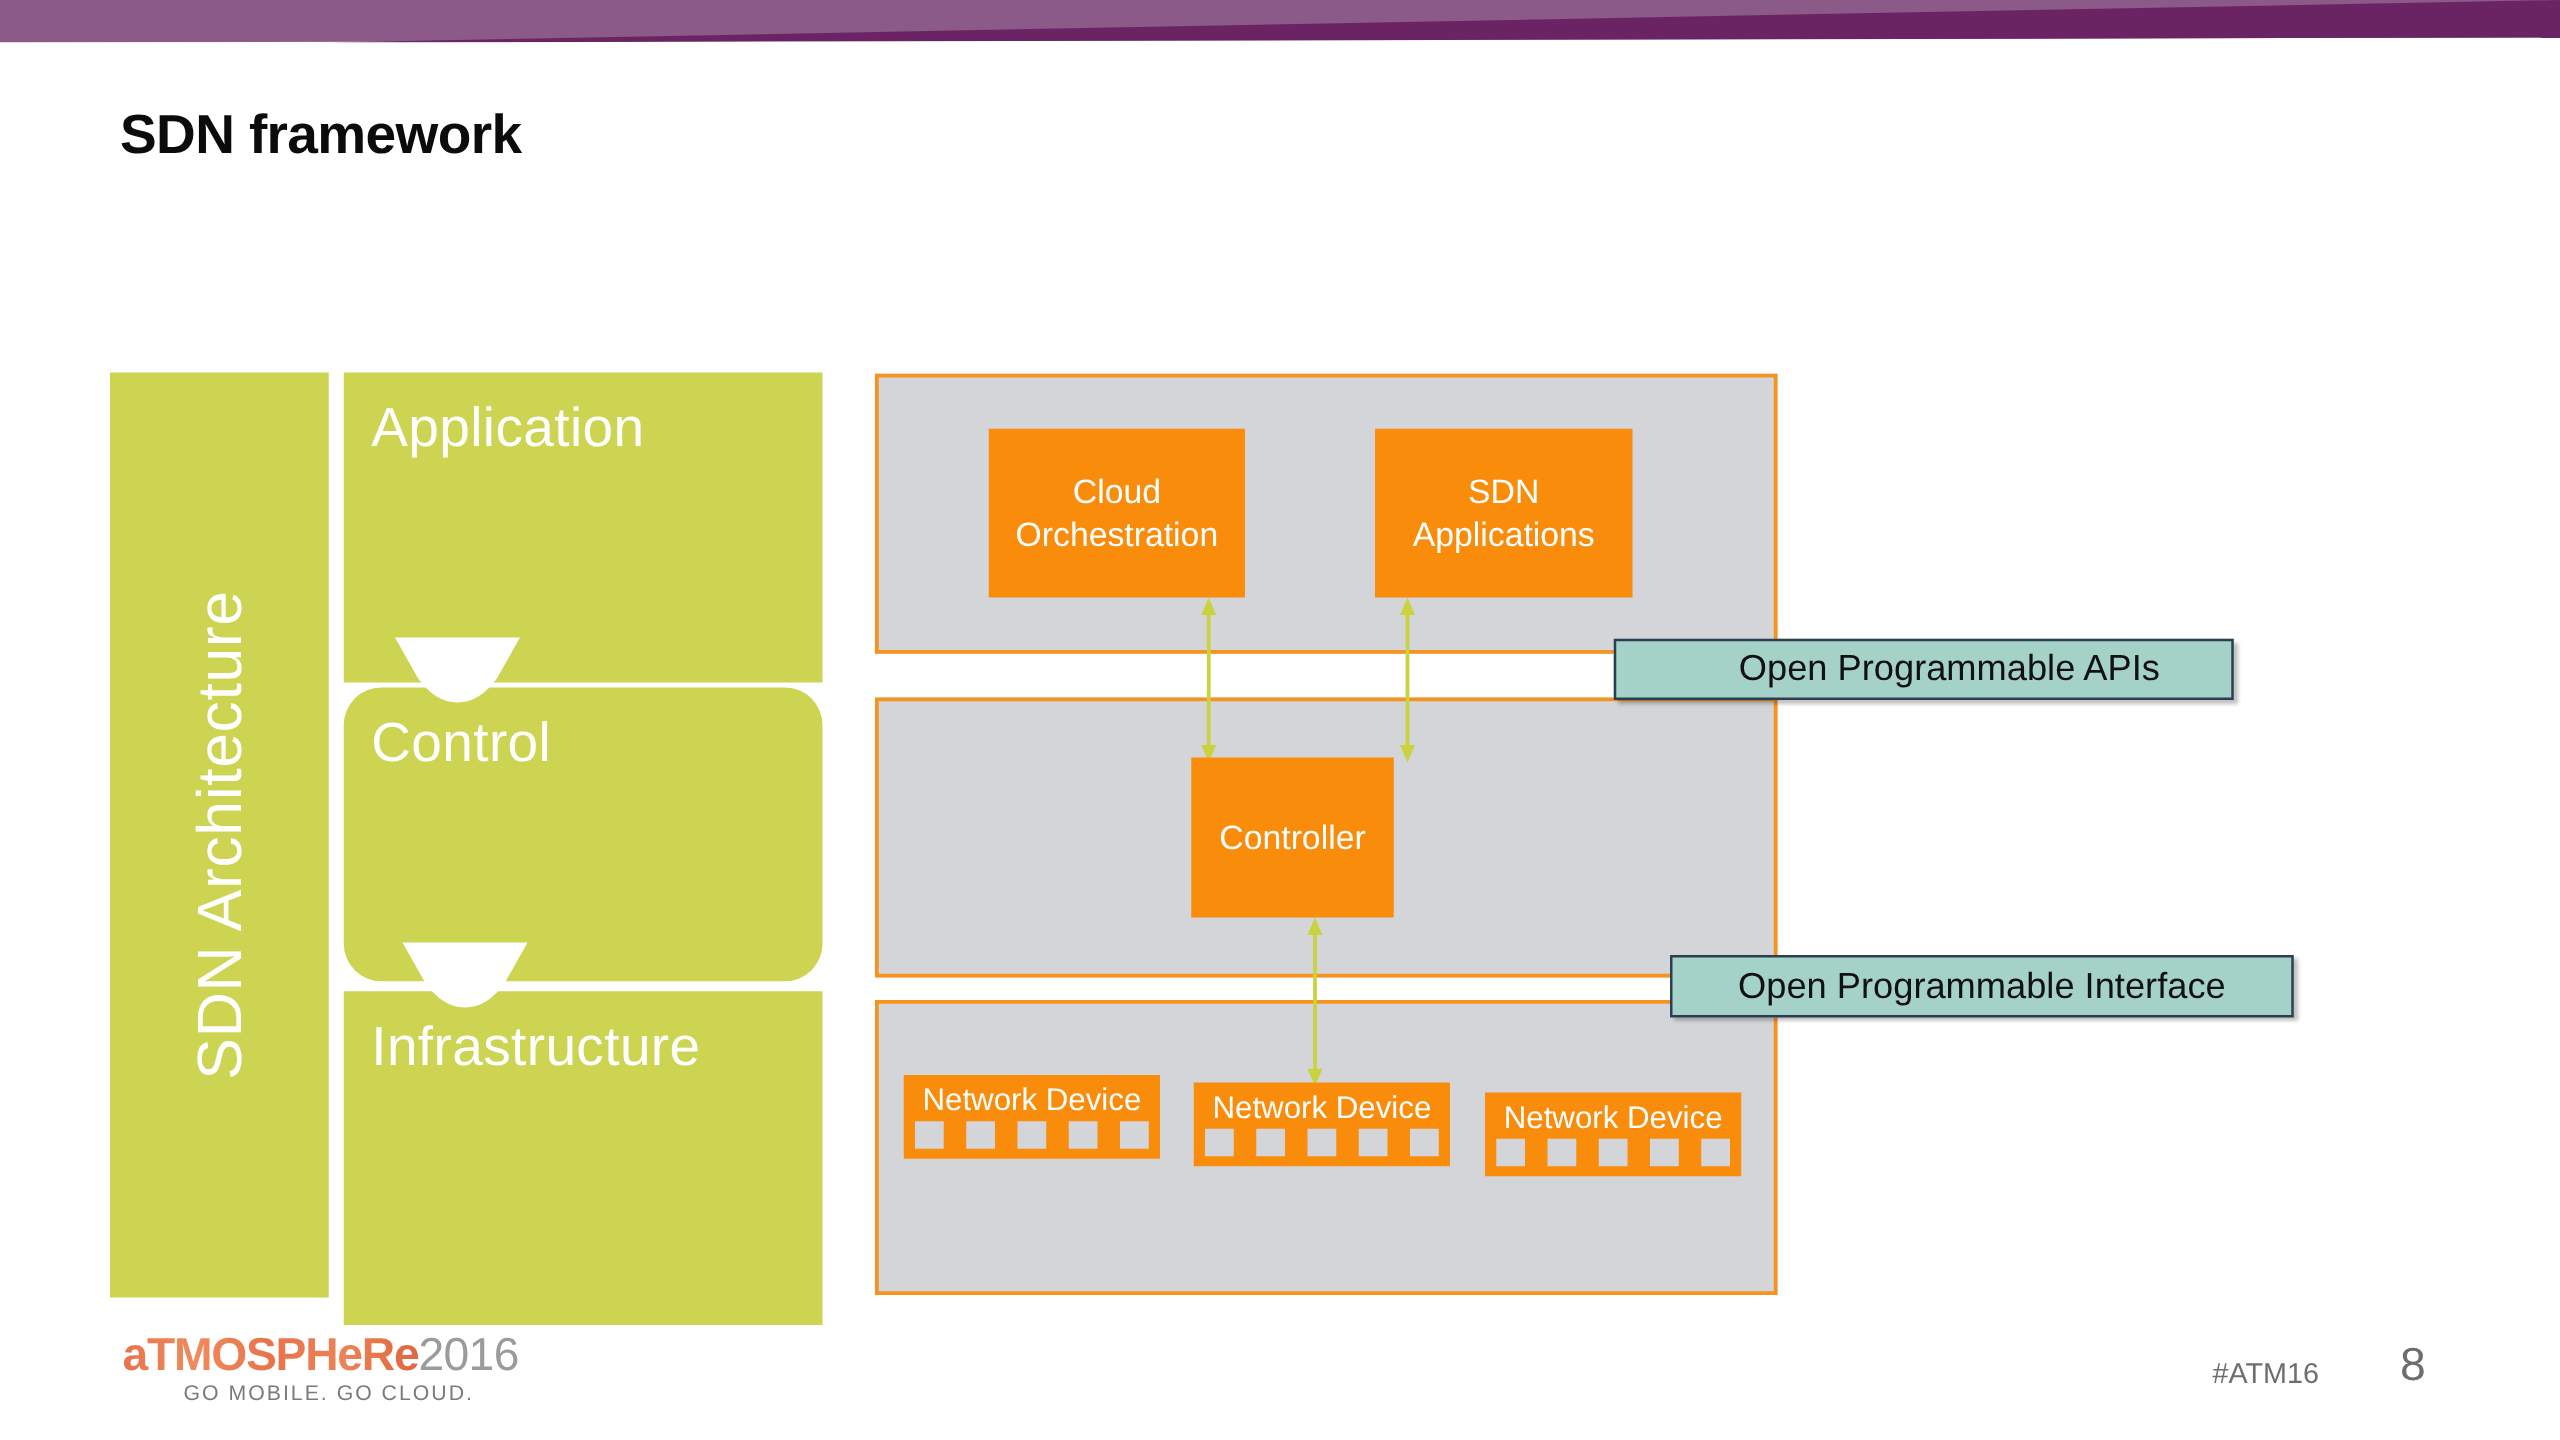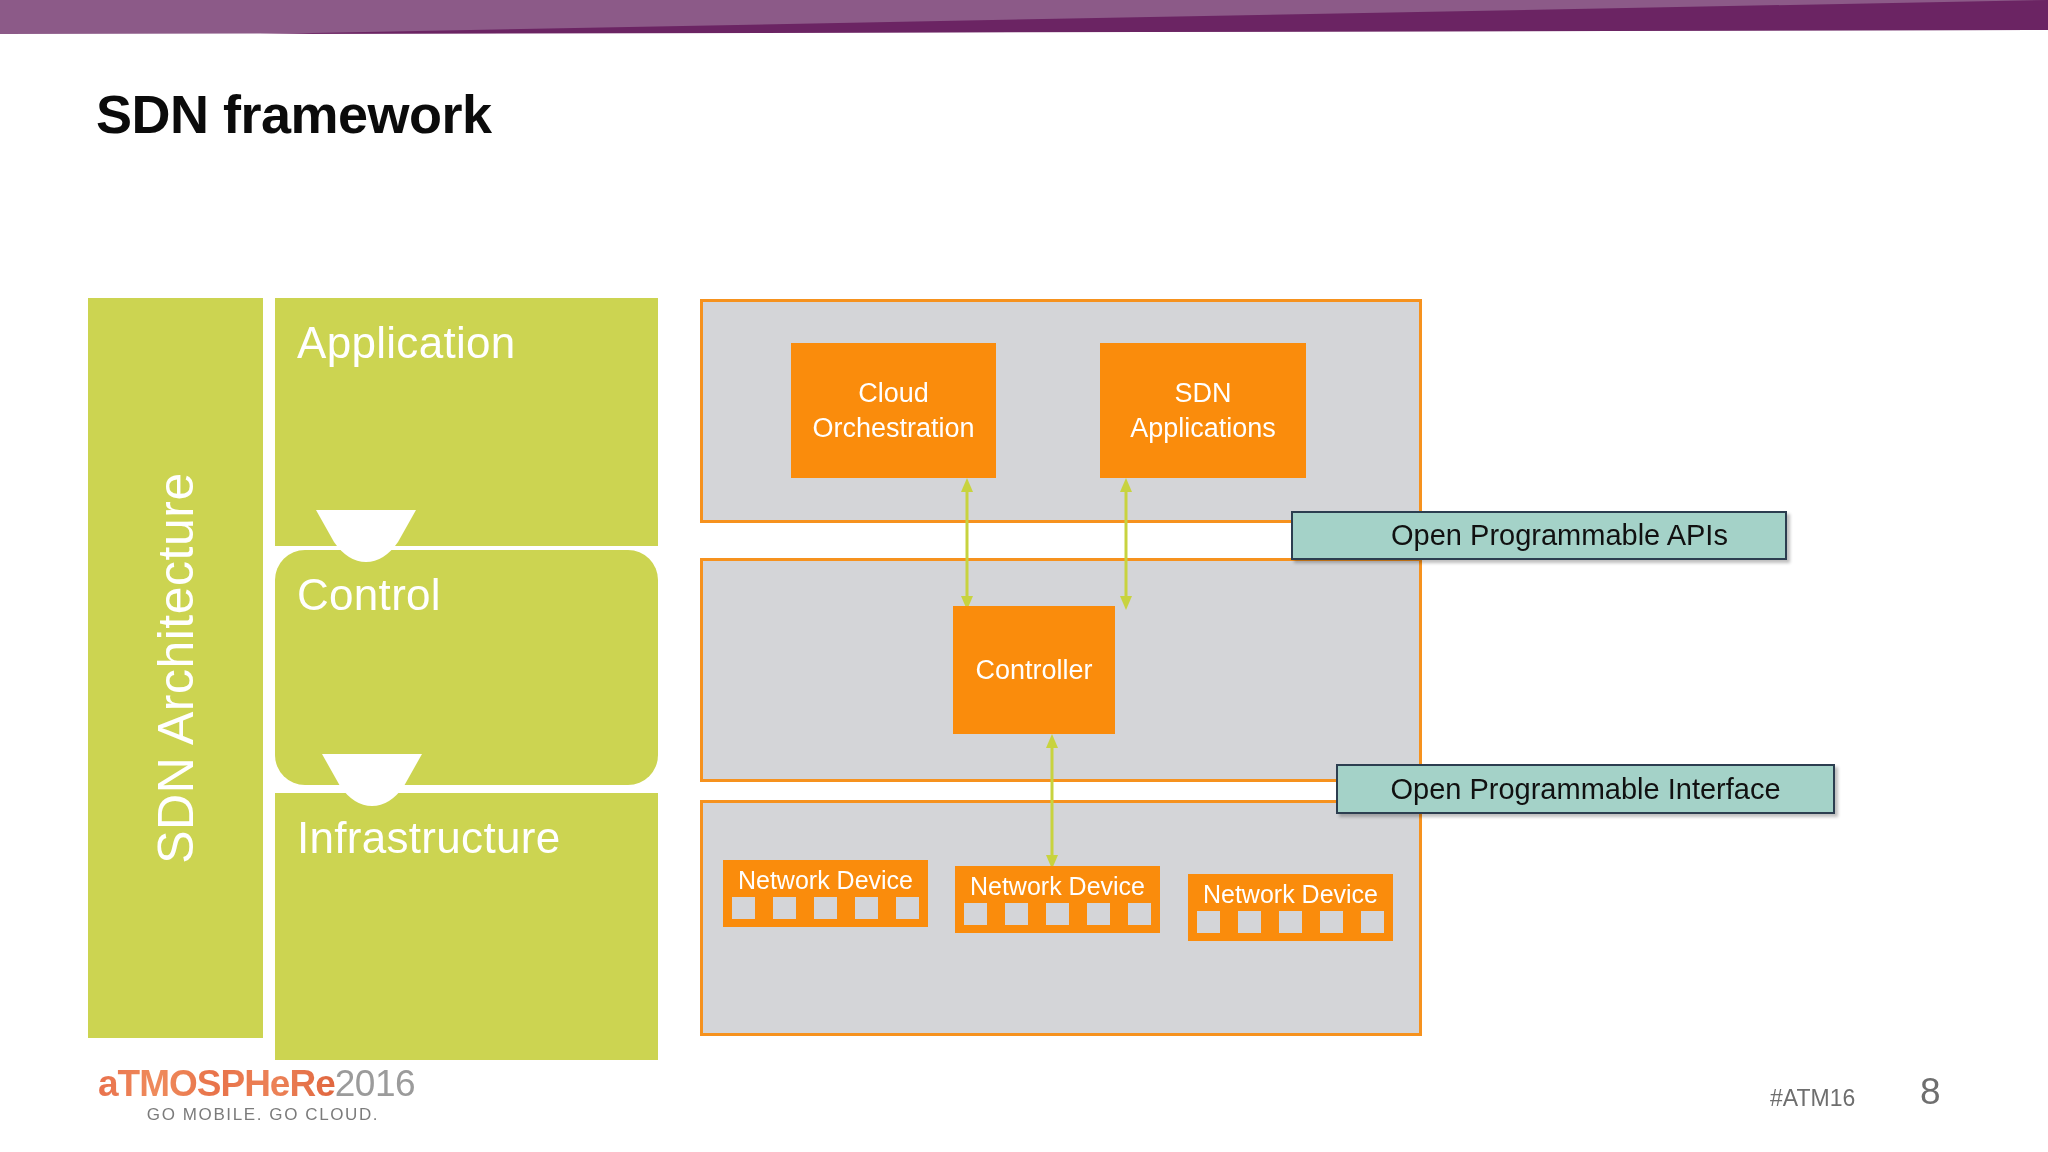--- a/index.html
+++ b/index.html
@@ -11,21 +11,21 @@
     overflow:hidden;
   }
 
   
   .banner { position:absolute; left:0; top:0; width:2048px; height:34px; overflow:hidden; }
   .banner svg { display:block; }
 
   
   .slide-title {
     position:absolute; left:96px; top:83px;
-    font-size:54px; font-weight:bold; color:#0b0b0b;
+    font-size:44px; font-weight:bold; color:#0b0b0b;
     letter-spacing:-0.5px; white-space:nowrap;
   }
 
   
   .arch-col {
     position:absolute; left:88px; top:298px;
     width:175px; height:740px;
     background:#ccd451;
   }
   .arch-col-label {

